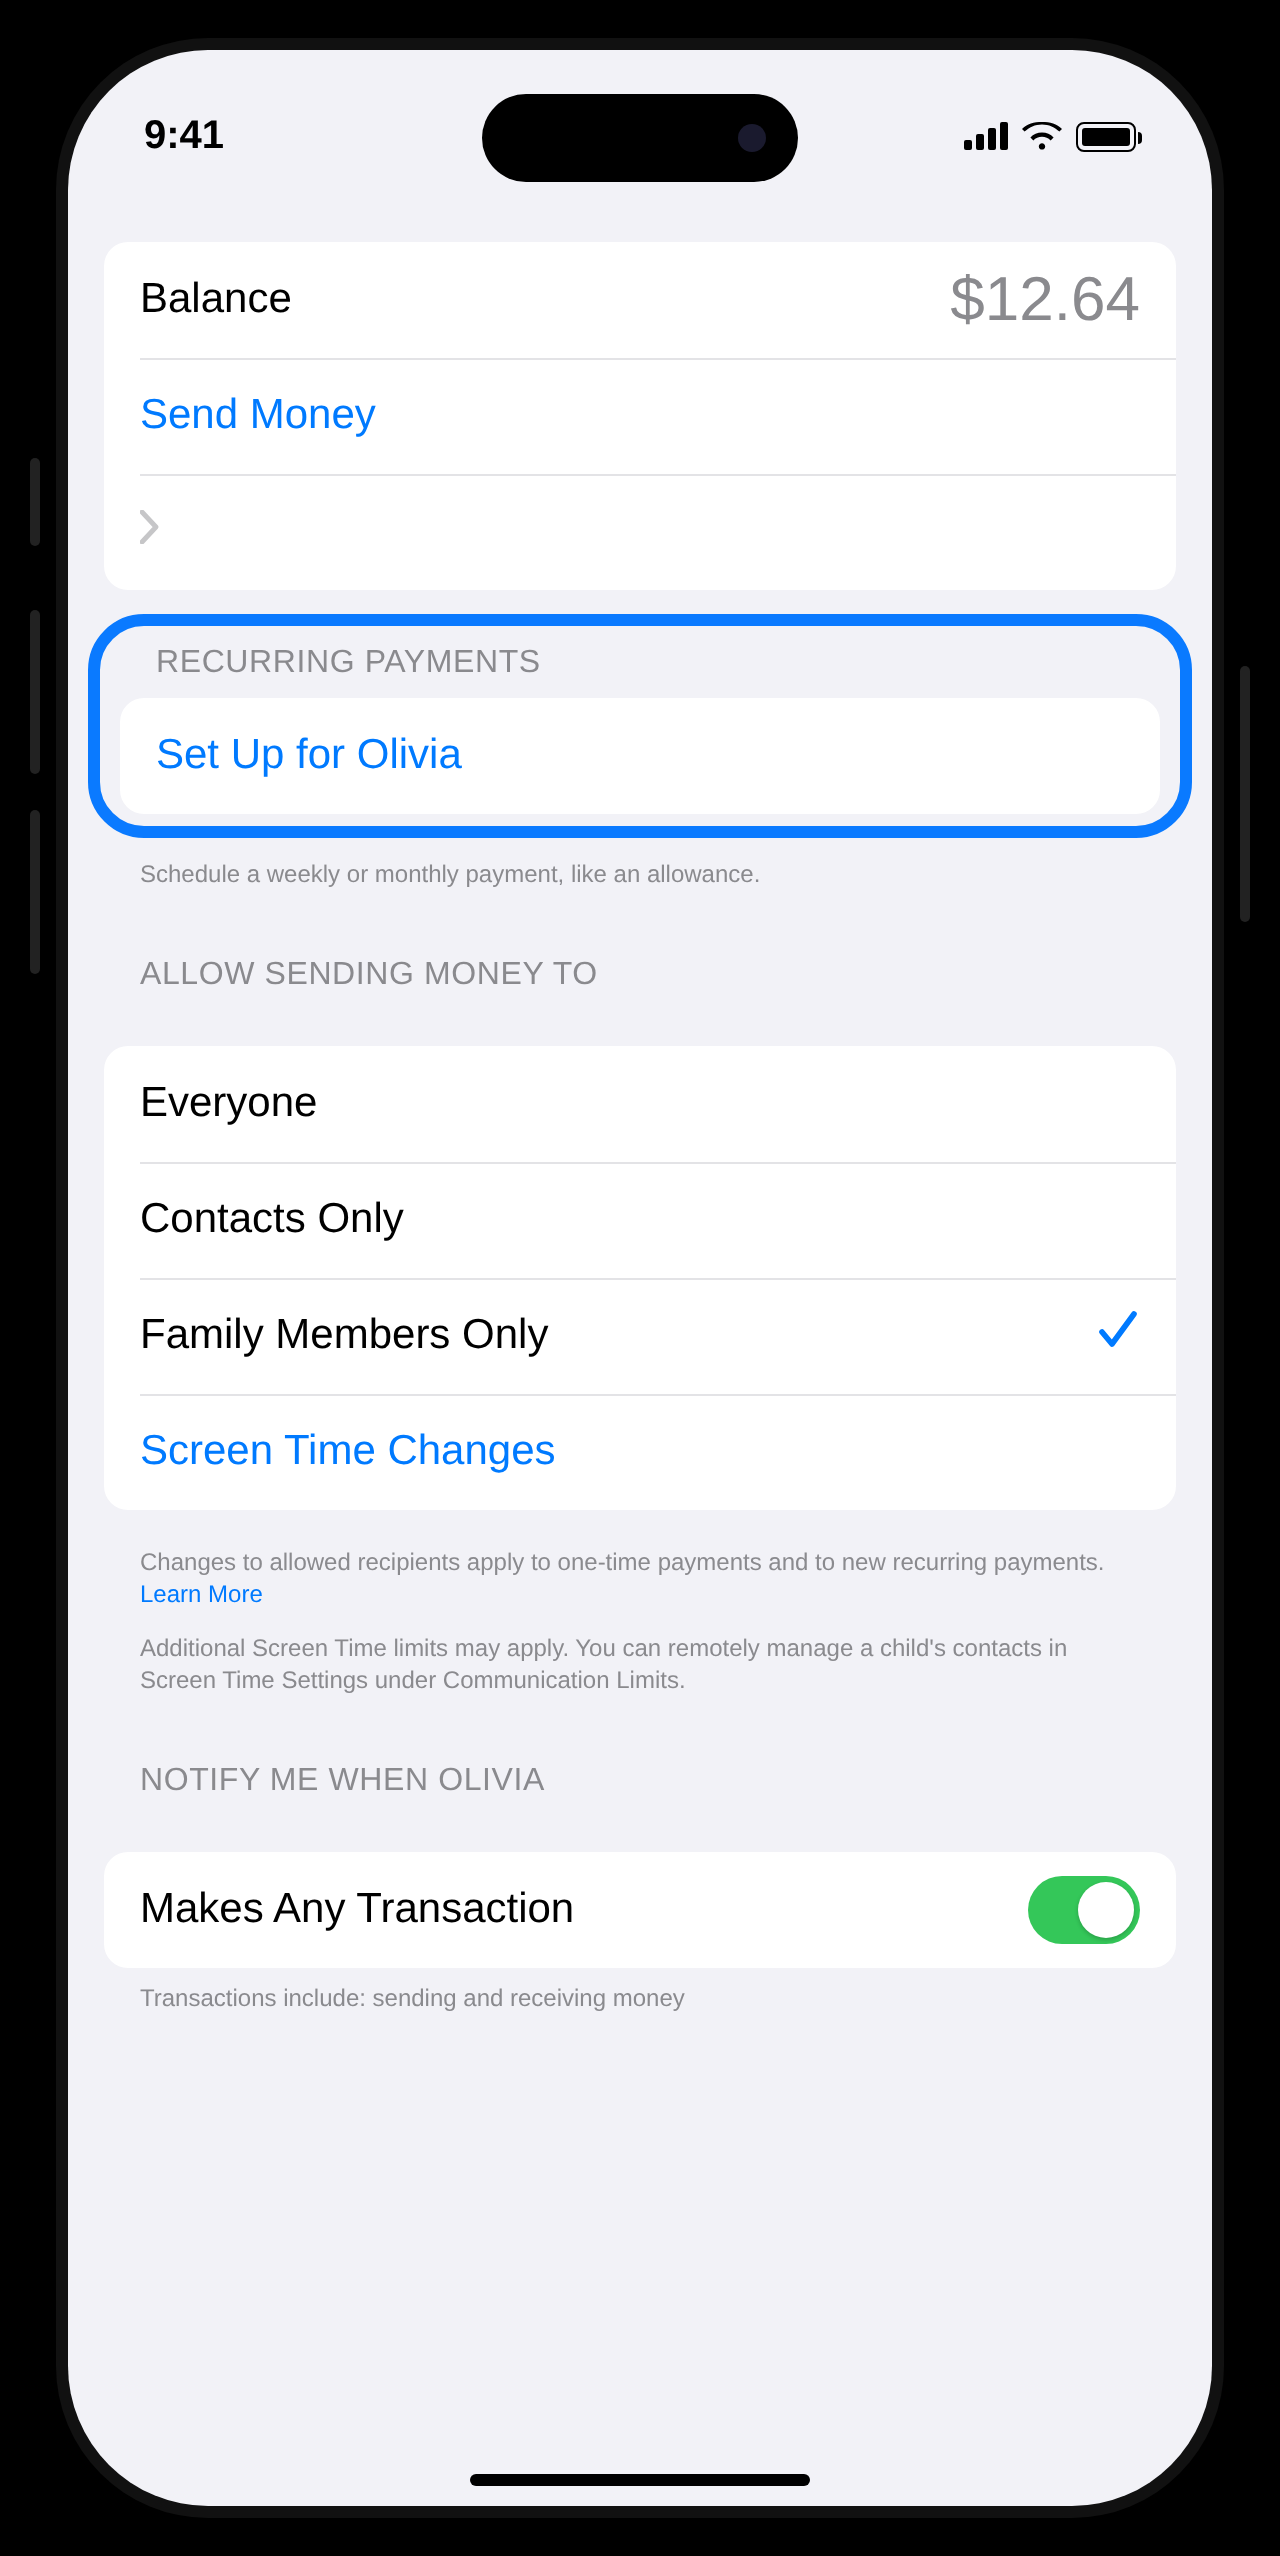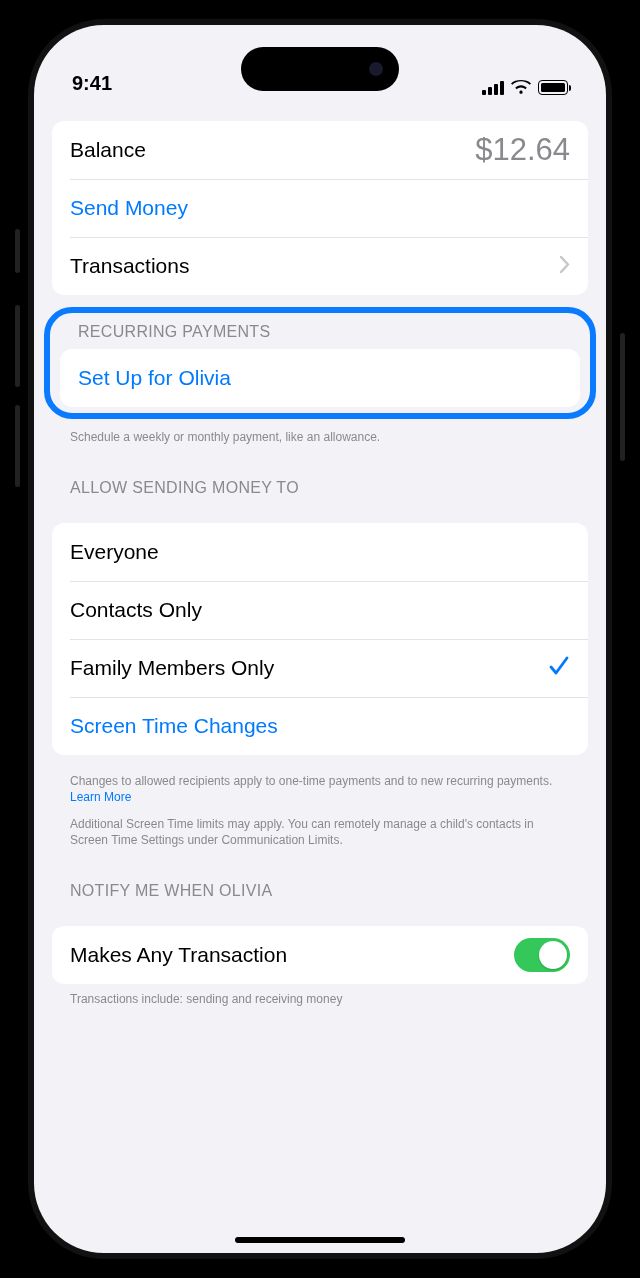--- a/index.html
+++ b/index.html
@@ -7,21 +7,21 @@
     .phone{width:604px;height:1260px;background:#000;border-radius:84px;padding:10px;position:relative}
     .bezel{width:100%;height:100%;background:#111;border-radius:76px;padding:6px}
     .screen{width:100%;height:100%;background:#f2f2f7;border-radius:70px;overflow:hidden;position:relative}
     .notch{position:absolute;top:22px;left:50%;transform:translateX(-50%);width:158px;height:44px;background:#000;border-radius:28px;z-index:10}
     .notch:after{content:"";position:absolute;right:16px;top:50%;transform:translateY(-50%);width:14px;height:14px;border-radius:50%;background:#1a1a2e}
     .sidebtn{position:absolute;background:#222;border-radius:3px}
     .sb1{left:-3px;top:220px;width:5px;height:44px}
     .sb2{left:-3px;top:296px;width:5px;height:82px}
     .sb3{left:-3px;top:396px;width:5px;height:82px}
     .sb4{right:-3px;top:324px;width:5px;height:128px}
-    .status{height:70px;display:flex;align-items:flex-end;justify-content:space-between;padding:16px 38px 0}
+    .status{height:70px;display:flex;align-items:center;justify-content:space-between;padding:16px 38px 0}
     .time{font-weight:600;font-size:20px}
     .icons{display:flex;align-items:center;gap:7px}
     .sig{width:22px;height:14px;display:flex;align-items:flex-end;gap:2px}
     .sig span{width:4px;background:#000;border-radius:1px}.sig span:nth-child(1){height:5px}.sig span:nth-child(2){height:8px}.sig span:nth-child(3){height:11px}.sig span:nth-child(4){height:14px}
     .batt{width:30px;height:15px;border:1.6px solid #000;border-radius:4px;position:relative}
     .batt:before{content:"";position:absolute;left:2px;top:2px;bottom:2px;right:2px;background:#000;border-radius:1.5px}
     .batt:after{content:"";position:absolute;right:-4px;top:4px;width:2.5px;height:6px;background:#000;border-radius:0 2px 2px 0}
     .nav{height:56px;display:flex;align-items:center;position:relative;padding:0 18px}
     .back{display:flex;align-items:center;color:#007aff;font-size:21px;gap:4px}
     .back svg{width:16px;height:24px}
@@ -82,21 +82,20 @@
       <div class="content">
         <div class="group">
           <div class="row">
             <span class="label">Balance</span>
             <span class="val">$12.64</span>
           </div>
           <div class="row">
             <span class="label blue">Send Money</span>
           </div>
           <div class="row">
-            <span class="label">Transactions</span>
             <span class="chev"><svg viewBox="0 0 10 17">
                   <path d="M1 1l7 7.5L1 16" stroke="#c6c6c8" stroke-width="2.4" fill="none" stroke-linecap="round" stroke-linejoin="round"></path>
                 </svg></span>
           </div>
         </div>
 
         <div class="highlight-wrap">
           <div class="hdr">RECURRING PAYMENTS</div>
           <div class="group">
             <div class="row">

